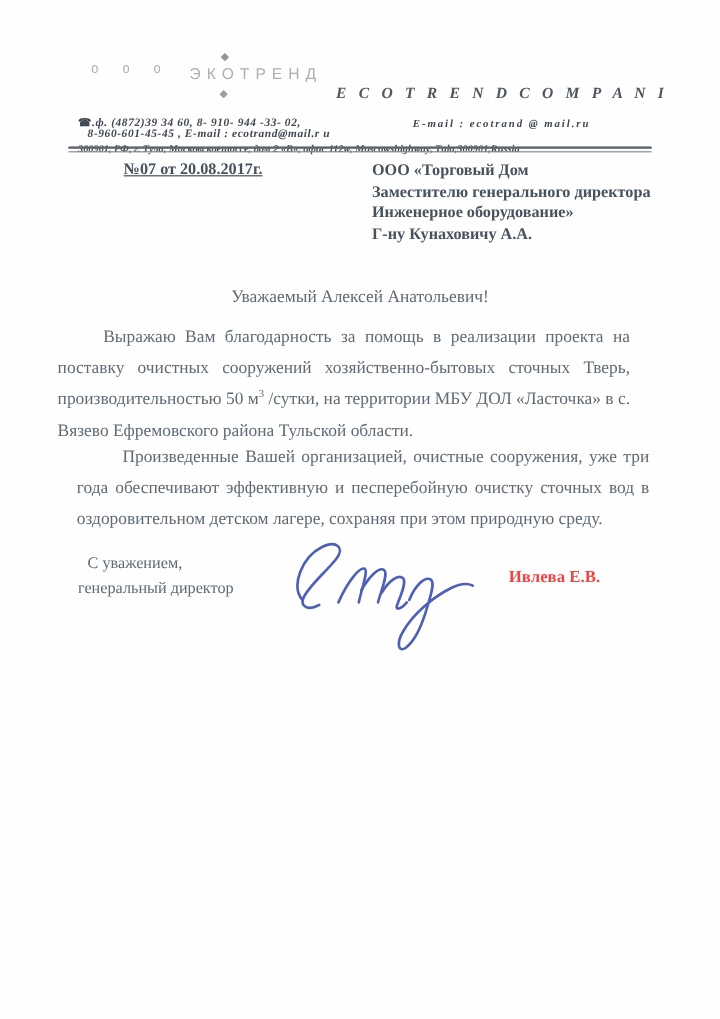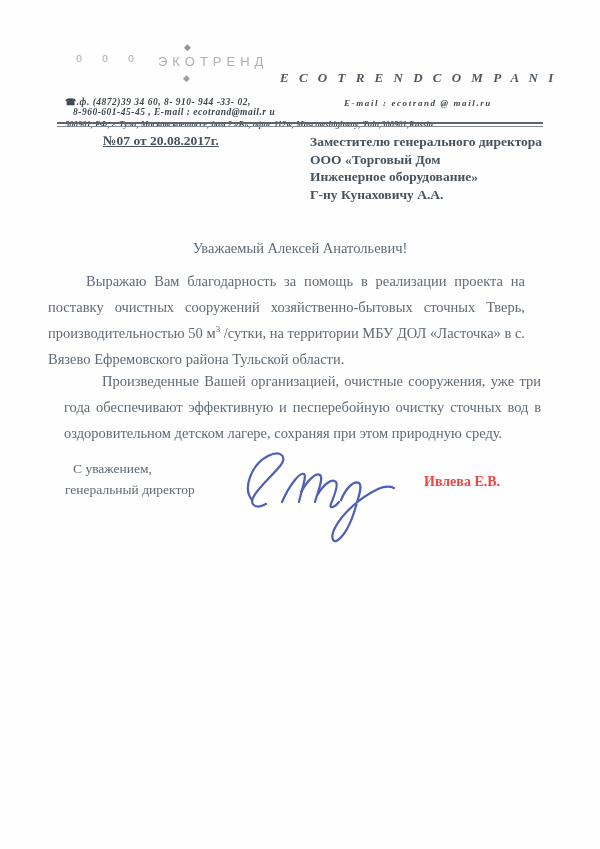--- a/index.html
+++ b/index.html
@@ -171,22 +171,22 @@
 
   <div class="abs email-right">E-mail : ecotrand @ mail.ru</div>
 
   <div class="abs phone-line2">8-960-601-45-45 , E-mail : ecotrand@mail.r u</div>
 
   <div class="abs header-rule"></div>
 
   <div class="abs reference">№07 от 20.08.2017г.</div>
 
   <div class="abs recipient">
+    <div>ООО «Торговый Дом</div>
     <div>Заместителю генерального директора</div>
-    <div>ООО «Торговый Дом</div>
     <div>Инженерное оборудование»</div>
     <div>Г-ну Кунаховичу А.А.</div>
   </div>
 
   <div class="abs salutation">Уважаемый Алексей Анатольевич!</div>
 
   <div class="abs paragraph p1"><span>Выражаю Вам благодарность за помощь в реализации проекта на поставку очистных сооружений хозяйственно-бытовых сточных Тверь, производительностью 50 м</span><sup>3</sup><span> /сутки, на территории МБУ ДОЛ «Ласточка» в с. Вязево Ефремовского района Тульской области.</span></div>
 
   <div class="abs closing">
     <div class="line1">С уважением,</div>

